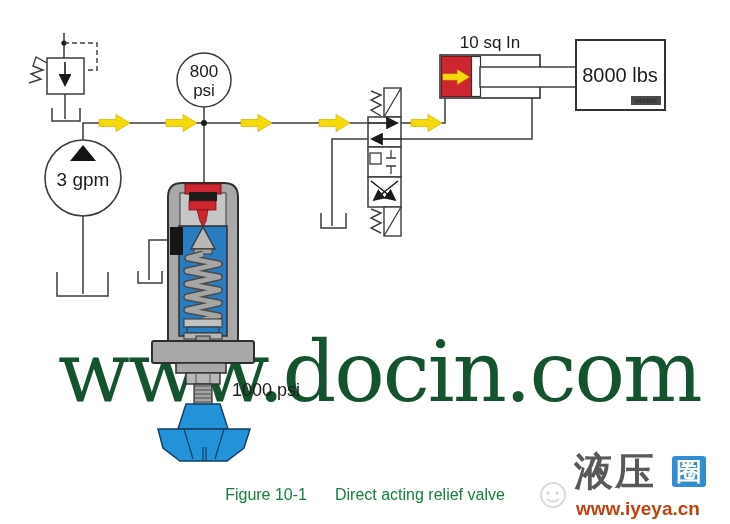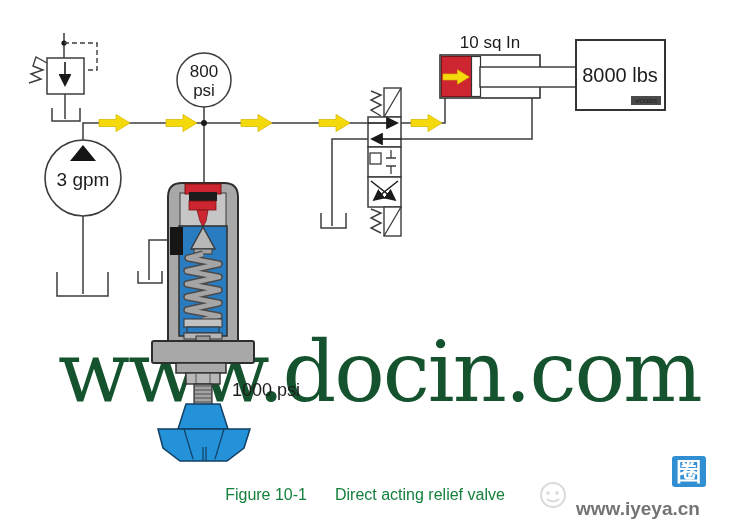--- a/index.html
+++ b/index.html
@@ -15,21 +15,21 @@
   .logo-wrap{position:absolute;right:4px;bottom:2px;width:190px;height:76px;z-index:3;}
   .logo-face{position:absolute;left:2px;top:34px;opacity:.55;}
   .logo-tagline{position:absolute;left:36px;top:34px;font-size:20px;font-weight:bold;
                 color:#a7abae;opacity:.6;white-space:nowrap;z-index:1;}
   .logo-brand{position:absolute;left:38px;top:6px;font-size:39px;font-weight:bold;
               color:#58595b;letter-spacing:2px;z-index:2;line-height:1;}
   .logo-badge{position:absolute;left:136px;top:10px;width:34px;height:31px;background:#2f8fd2;
               color:#ffffff;font-size:25px;font-weight:bold;text-align:center;line-height:31px;
               border-radius:3px;z-index:2;}
   .logo-url{position:absolute;left:40px;top:52px;font-size:19px;font-weight:bold;
-            color:#737373;z-index:2;white-space:nowrap;}
+            color:#c2410c;z-index:2;white-space:nowrap;}
   svg text{font-family:"Liberation Sans", sans-serif;fill:#1c1c1c;}
 </style>
 </head>
 <body>
 
 <div id="stage">
 
   <div id="watermark">www.docin.com</div>
 
   <svg id="diagram" width="730" height="524" viewBox="0 0 730 524">
@@ -159,17 +159,18 @@
     <span class="cap-label">Figure 10-1</span><span class="cap-title">Direct acting relief valve</span>
   </div>
 
   <div class="logo-wrap">
     <svg class="logo-face" width="30" height="30" viewBox="0 0 30 30">
       <circle cx="15" cy="15" r="12" fill="none" stroke="#bdbdbd" stroke-width="2"></circle>
       <circle cx="10" cy="13" r="1.8" fill="#bdbdbd"></circle>
       <circle cx="19" cy="13" r="1.8" fill="#bdbdbd"></circle>
       <path d="M9,19 Q15,24 21,19" fill="none" stroke="#bdbdbd" stroke-width="2"></path>
     </svg>
+    <div class="logo-brand">液压</div>
     <div class="logo-badge">圈</div>
     <div class="logo-url">www.iyeya.cn</div>
   </div>
 
 </div>
 
 </body></html>

